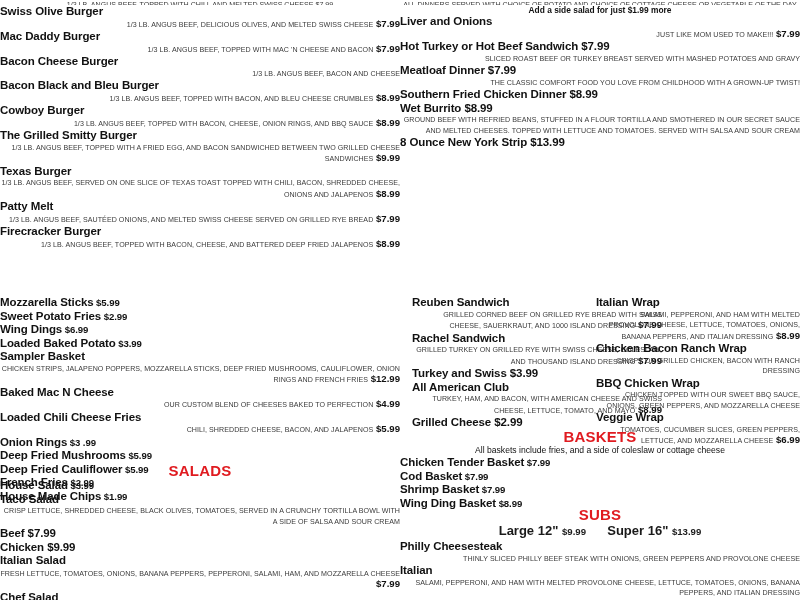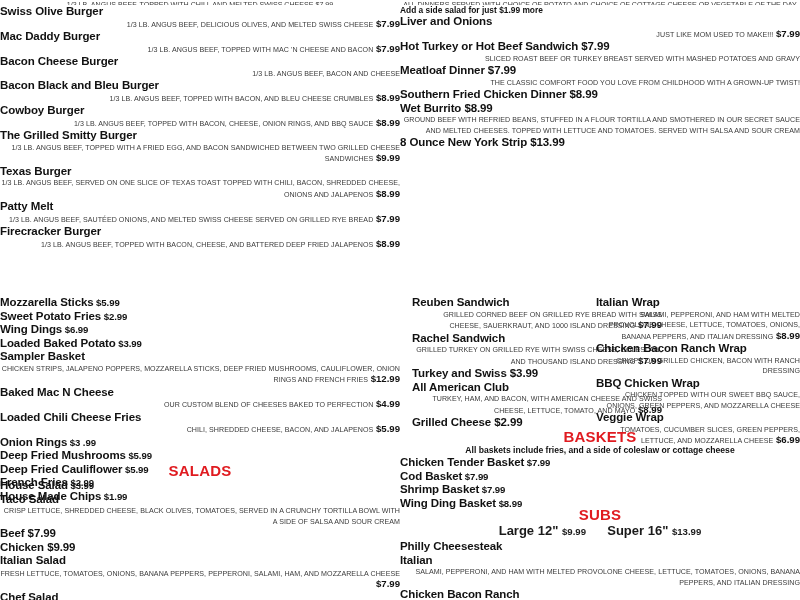--- a/index.html
+++ b/index.html
@@ -43,27 +43,27 @@
   .section-head {
     text-align:center;
     font-weight:bold;
     color:#e01b20;
     font-size:15px;
     line-height:17px;
     letter-spacing:0.2px;
   }
   .section-note {
     text-align:center;
-    font-weight:bold;
+    font-weight:normal;
     font-size:8.6px;
     line-height:11px;
     color:#111;
   }
   .note-line {
-    text-align:left;
+    text-align:center;
     font-weight:bold;
     font-size:8.4px;
     line-height:10px;
     color:#111;
   }
   .clip-line {
     text-align:center;
     font-size:7.1px;
     line-height:10px;
     color:#3a3a3a;
@@ -312,20 +312,21 @@
     <div class="subs-sizes">
       <span>Large 12"</span>
       <span class="price">$9.99</span>
       <span class="sz-gap"></span>
       <span>Super 16"</span>
       <span class="price">$13.99</span>
     </div>
     <div id="subs-list">
         <div class="item">
           <div class="item-name">Philly Cheesesteak</div>
+          <div class="item-desc">THINLY SLICED PHILLY BEEF STEAK WITH ONIONS, GREEN PEPPERS AND PROVOLONE CHEESE</div>
         </div>
         <div class="item">
           <div class="item-name">Italian</div>
           <div class="item-desc">SALAMI, PEPPERONI, AND HAM WITH MELTED PROVOLONE CHEESE, LETTUCE, TOMATOES, ONIONS, BANANA PEPPERS, AND ITALIAN DRESSING</div>
         </div>
         <div class="item">
           <div class="item-name">Chicken Bacon Ranch</div>
         </div>
       </div>
   </div>

